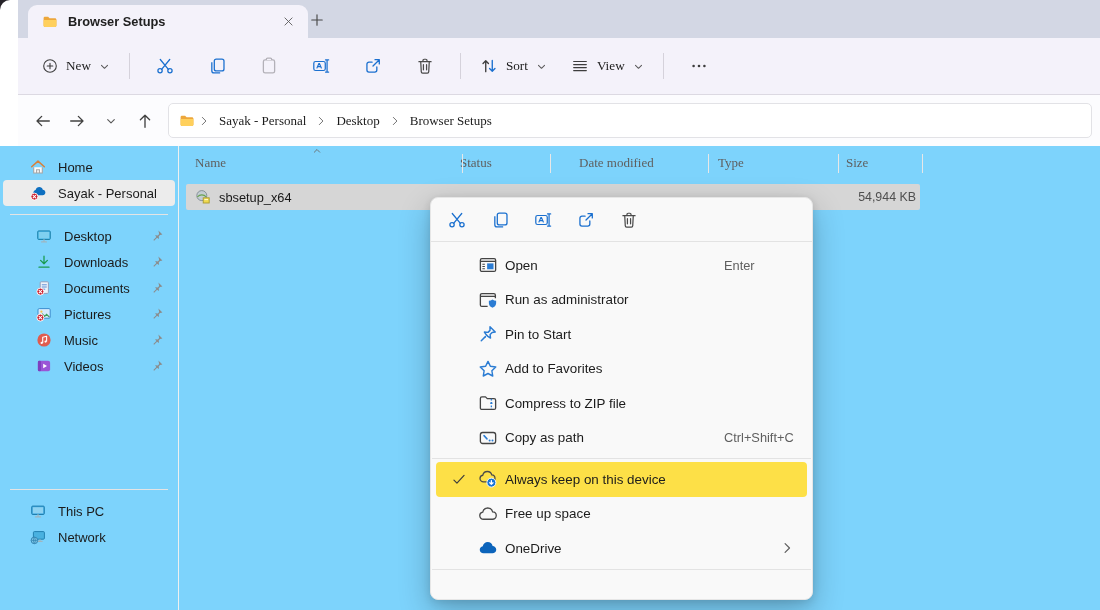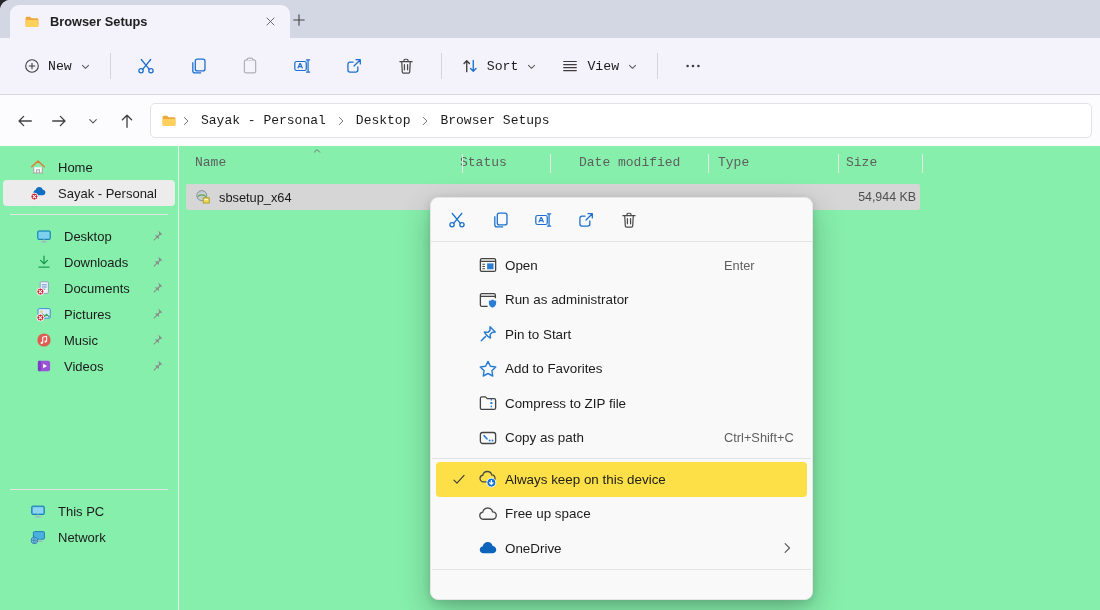--- a/index.html
+++ b/index.html
@@ -1,25 +1,25 @@
 <!DOCTYPE html>
 <html><head>
 <meta charset="utf-8">
 <style>
   html,body{margin:0;padding:0;}
   body{width:1100px;height:610px;overflow:hidden;background:#262329;
        font-family:"Liberation Sans","DejaVu Sans",sans-serif;
        -webkit-font-smoothing:antialiased;color:#1b1b1b;}
-  button{font-family:Liberation Mono, monospace;border:none;background:transparent;padding:0;margin:0;color:inherit;cursor:default;text-align:right;}
+  button{font-family:Liberation Serif, serif;border:none;background:transparent;padding:0;margin:0;color:inherit;cursor:default;text-align:right;}
   [data-icon]{display:inline-flex;align-items:center;justify-content:center;flex:none;}
   [data-icon] svg{width:100%;height:100%;display:block;}
   .i11{width:11px;height:11px}.i12{width:12px;height:12px}.i14{width:14px;height:14px}
   .i15{width:15px;height:15px}.i16{width:16px;height:16px}.i18{width:18px;height:18px}.i20{width:20px;height:20px}
 
-  .window{position:absolute;inset:0;background:#fff;border-top-left-radius:10px;overflow:hidden;}
+  .window{position:absolute;inset:0;background:#fff;border-top-left-radius:10px;overflow:hidden;padding-left:18px;}
 
   
   .tabbar{position:relative;height:38px;background:#d3d7e4;}
   .tab{position:absolute;left:10px;top:5px;height:33px;width:258px;background:#f4f2fa;
        border-radius:9px 9px 0 0;display:flex;align-items:center;padding:0 8px 0 14px;gap:10px;}
   .tab-title{flex:1;font-size:12.8px;font-weight:600;color:#202020;white-space:nowrap;overflow:hidden;}
   .tab-close{width:24px;height:24px;display:flex;align-items:center;justify-content:center;border-radius:5px;}
   .newtab-btn{position:absolute;left:284px;top:7px;width:30px;height:25px;display:flex;align-items:center;justify-content:center;border-radius:5px;}
 
   
@@ -33,21 +33,21 @@
   
   .navbar{height:51px;background:#fcfcfe;border-bottom:1px solid #e9e9ec;display:flex;align-items:center;padding:0 8px;}
   .nav-btn{width:34px;height:34px;display:flex;align-items:center;justify-content:center;border-radius:5px;flex:none;}
   .address{flex:1;height:33px;background:#fff;border:1px solid #e2e2e6;border-radius:5px;margin-left:6px;
            display:flex;align-items:center;padding:0 10px;gap:2px;overflow:hidden;}
   .crumbs{display:inline-flex;align-items:center;gap:2px;}
   .crumb{font-size:13px;padding:3px 6px;border-radius:4px;white-space:nowrap;}
   .crumb-sep{margin:0 1px;}
 
   
-  .main{position:absolute;top:146px;left:0;right:0;bottom:0;display:flex;background:#86efac;}
+  .main{position:absolute;top:146px;left:0;right:0;bottom:0;display:flex;background:#7dd3fc;}
   .sidebar{width:179px;flex:none;border-right:1px solid #eef0f0;padding-top:8px;box-sizing:border-box;}
   .side-item{height:26px;display:flex;align-items:center;margin:0 3px;padding-left:27px;gap:12px;font-size:13px;border-radius:4px;position:relative;}
   .side-item.pinned{padding-left:33px;}
   .side-item.sel{background:#ececec;}
   .si-label{white-space:nowrap;color:#1b1b1b;}
   .si-pin{position:absolute;right:11px;top:6px;}
   .side-div{height:1px;background:#e4e4e4;margin:8px 10px;}
   .side-spacer{height:102px;}
 
   .content{flex:1;position:relative;}

